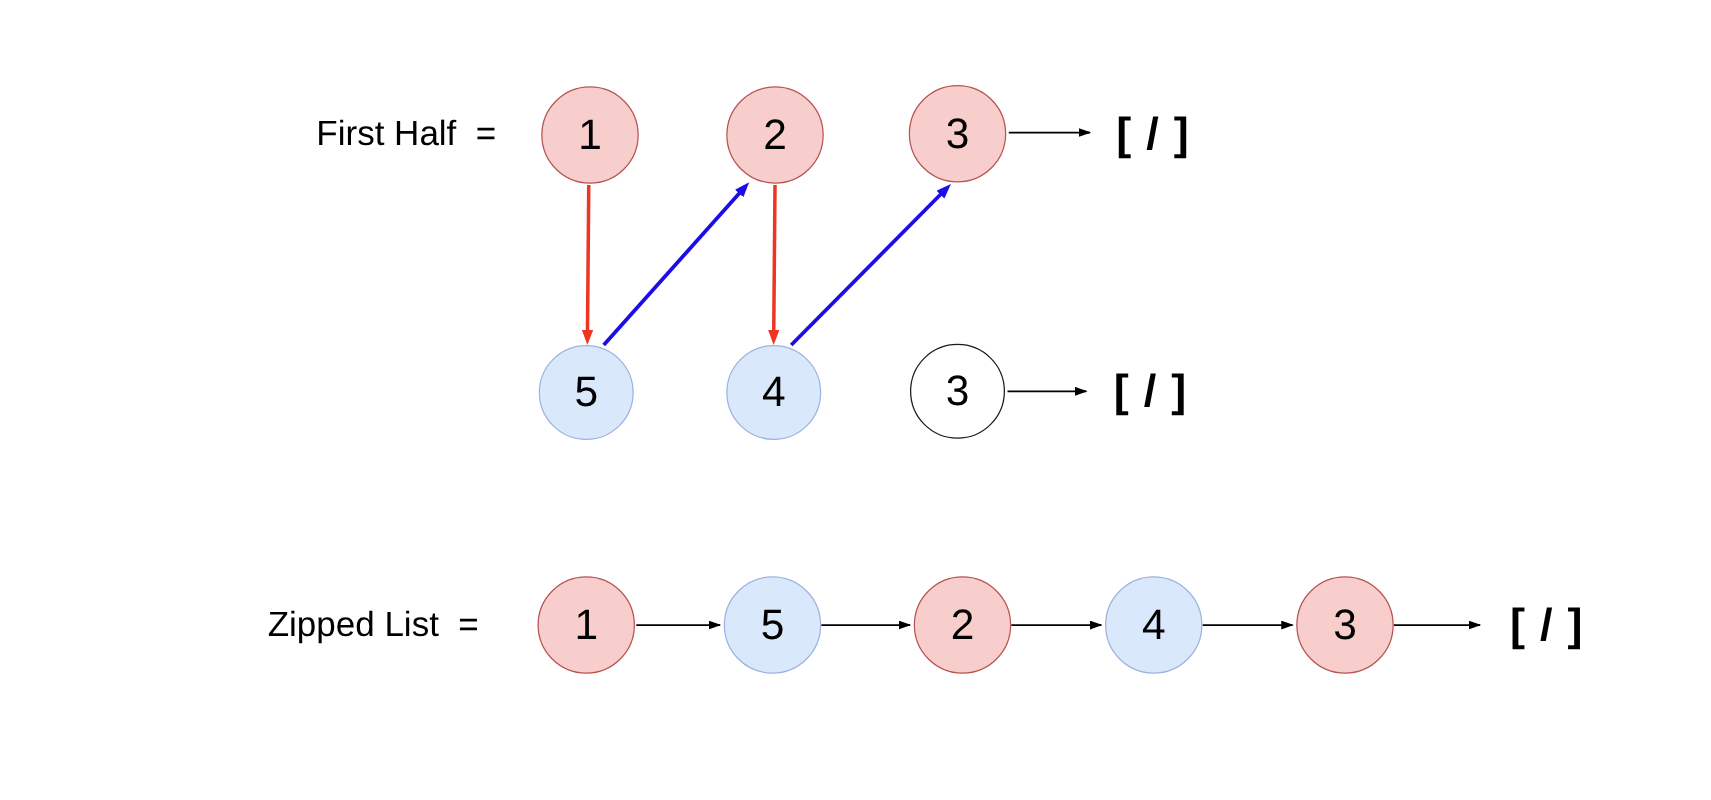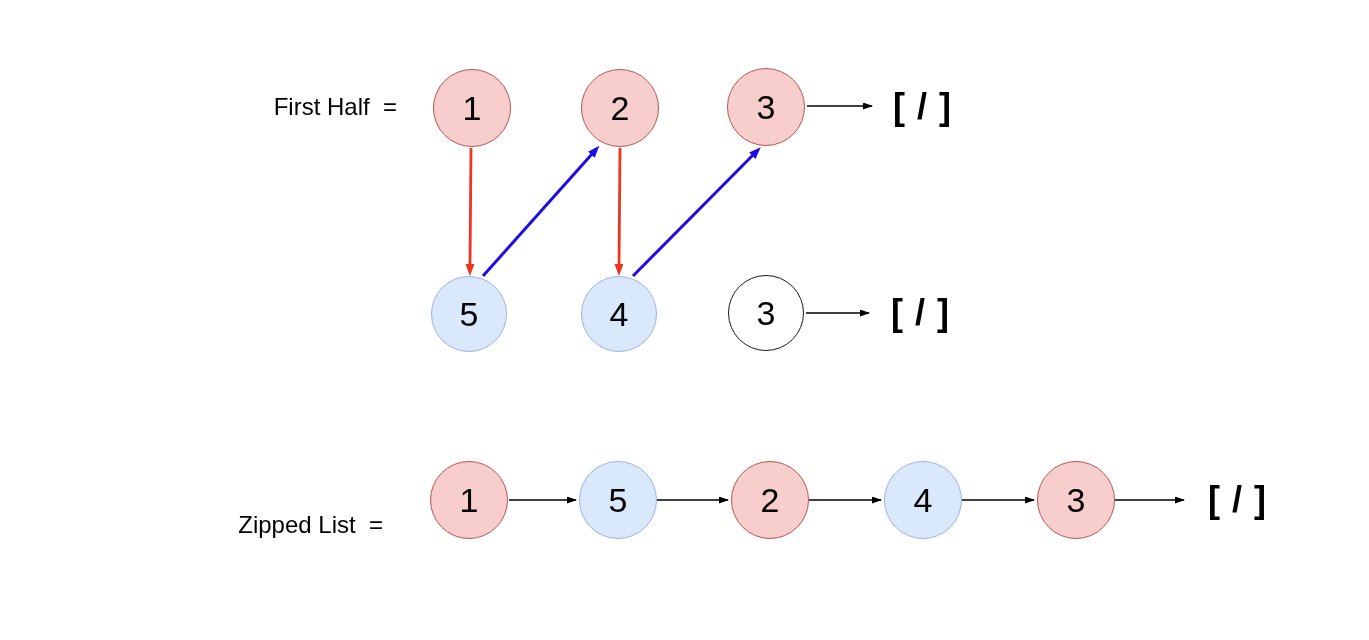--- a/index.html
+++ b/index.html
@@ -16,21 +16,21 @@
     font-family: "Liberation Sans", sans-serif;
   }
   .arrows-layer {
     position: absolute;
     left: 0; top: 0;
     width: 1369px; height: 640px;
     pointer-events: none;
   }
   .row-label {
     position: absolute;
-    font-size: 24px;
+    font-size: 28px;
     line-height: 34px;
     color: #000000;
     white-space: pre;
   }
   .node {
     position: absolute;
     border-radius: 50%;
     display: flex;
     align-items: center;
     justify-content: center;
@@ -97,21 +97,21 @@
   <div class="node red" style="left:433px; top:69px; width:78px; height:78px;">1</div>
   <div class="node red" style="left:581px; top:69px; width:78px; height:78px;">2</div>
   <div class="node red" style="left:727px; top:68px; width:78px; height:78px;">3</div>
   <div class="null-term" style="left:893px; top:86px;">[ / ]</div>
 
   <div class="node blue" style="left:431px; top:276px; width:76px; height:76px;">5</div>
   <div class="node blue" style="left:581px; top:276px; width:76px; height:76px;">4</div>
   <div class="node white" style="left:728px; top:275px; width:76px; height:76px;">3</div>
   <div class="null-term" style="left:891px; top:292px;">[ / ]</div>
 
-  <div class="row-label" style="right:986px; top:483px;margin-top:25px;">Zipped List  =</div>
+  <div class="row-label" style="right:986px; top:483px;">Zipped List  =</div>
   <div class="node red" style="left:430px; top:461px; width:78px; height:78px;">1</div>
   <div class="node blue" style="left:579px; top:461px; width:78px; height:78px;">5</div>
   <div class="node red" style="left:731px; top:461px; width:78px; height:78px;">2</div>
   <div class="node blue" style="left:884px; top:461px; width:78px; height:78px;">4</div>
   <div class="node red" style="left:1037px; top:461px; width:78px; height:78px;">3</div>
   <div class="null-term" style="left:1208px; top:479px;">[ / ]</div>
 
 </div>
 
 </body></html>

